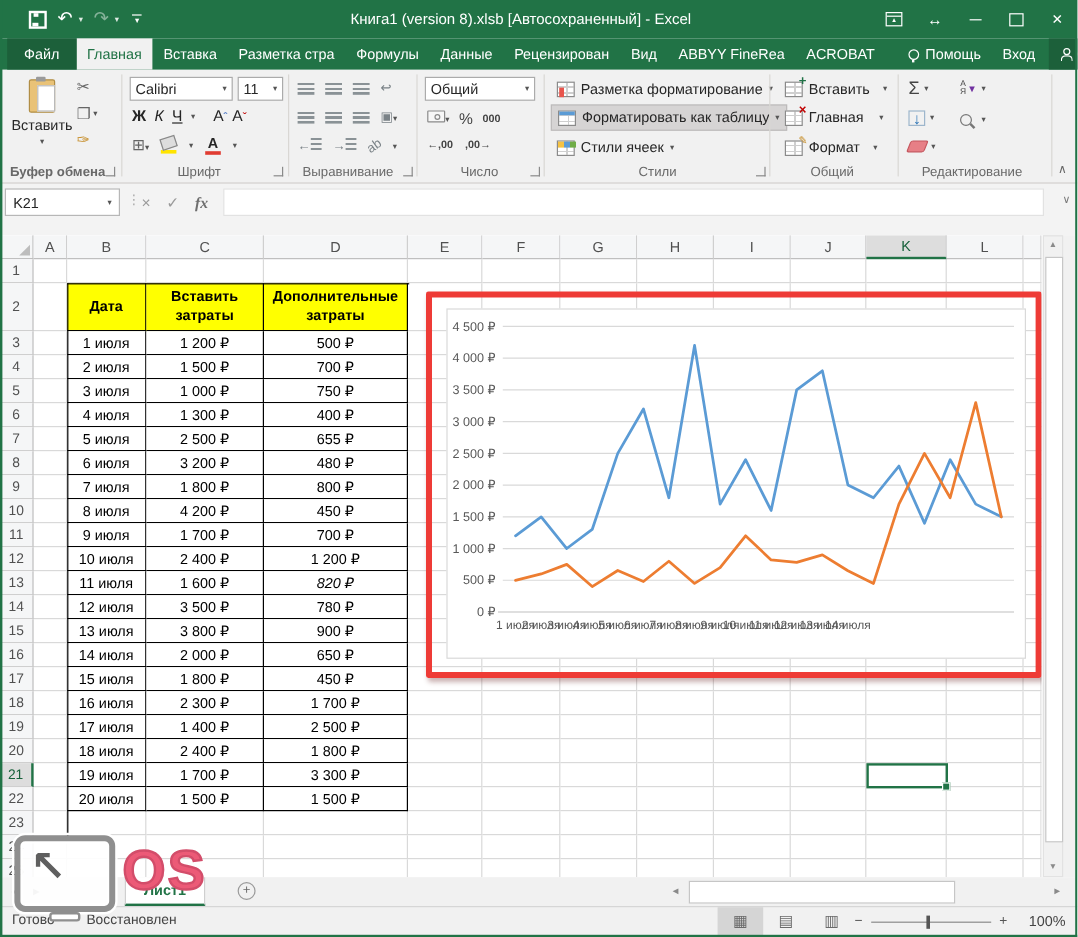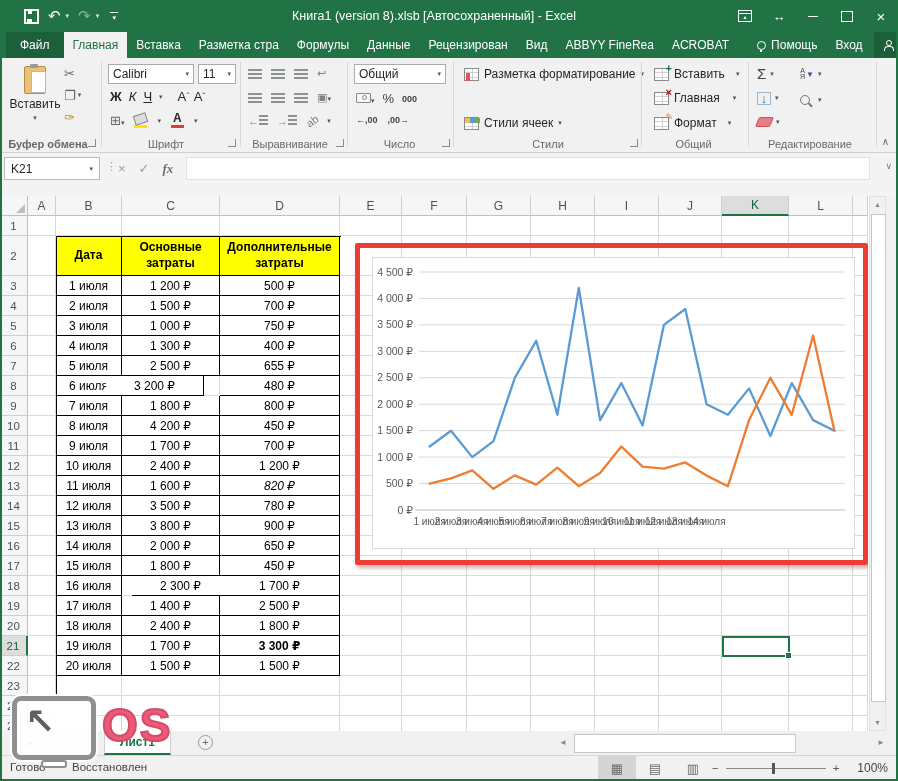--- a/index.html
+++ b/index.html
@@ -327,20 +327,25 @@
       <span class="numsmall">←,00</span>
       <span class="numsmall">,00→</span>
     </div>
     <div class="glabel" style="left:347px;width:105px;">Число</div>
     <div class="dlgico" style="left:442px;"></div>
     <div class="gsep" style="left:453px;"></div>
 
     <div class="stylerow" style="left:459px;top:5px;">
       <span class="icg ic-cf"></span>
       <span>Разметка форматирование</span>
+        <span class="cr">▾</span>
+    </div>
+    <div class="stylerow hl" style="left:459px;top:29px;">
+      <span class="icg ic-ft"></span>
+      <span>Форматировать как таблицу</span>
         <span class="cr">▾</span>
     </div>
     <div class="stylerow" style="left:459px;top:54px;">
       <span class="icg ic-cs"></span>
       <span>Стили ячеек</span>
         <span class="cr">▾</span>
     </div>
     <div class="glabel" style="left:453px;width:190px;">Стили</div>
     <div class="dlgico" style="left:630px;"></div>
     <div class="gsep" style="left:641px;"></div>
@@ -793,39 +798,39 @@
       <div class="rhdr" style="top: 360px; height: 20px;">17</div>
       <div class="rhdr" style="top: 380px; height: 20px;">18</div>
       <div class="rhdr" style="top: 400px; height: 20px;">19</div>
       <div class="rhdr" style="top: 420px; height: 20px;">20</div>
       <div class="rhdr sel" style="top: 440px; height: 20px;">21</div>
       <div class="rhdr" style="top: 460px; height: 20px;">22</div>
       <div class="rhdr" style="top: 480px; height: 20px;">23</div>
       <div class="rhdr" style="top: 500px; height: 20px;">24</div>
       <div class="rhdr" style="top: 520px; height: 20px;">25</div>
       <div class="tblc tblh" style="left: 56px; top: 40px; width: 66px; height: 40px;">Дата</div>
-      <div class="tblc tblh" style="left: 122px; top: 40px; width: 98px; height: 40px;">Основные затраты</div>
+      <div class="tblc tblh" style="left: 122px; top: 40px; width: 98px; height: 40px;">Вставить затраты</div>
       <div class="tblc tblh" style="left: 220px; top: 40px; width: 120px; height: 40px;">Дополнительные затраты</div>
       <div class="tblc" style="left: 56px; top: 80px; width: 66px; height: 20px;">1 июля</div>
       <div class="tblc" style="left: 122px; top: 80px; width: 98px; height: 20px;">1 200 ₽</div>
       <div class="tblc" style="left: 220px; top: 80px; width: 120px; height: 20px;">500 ₽</div>
       <div class="tblc" style="left: 56px; top: 100px; width: 66px; height: 20px;">2 июля</div>
       <div class="tblc" style="left: 122px; top: 100px; width: 98px; height: 20px;">1 500 ₽</div>
       <div class="tblc" style="left: 220px; top: 100px; width: 120px; height: 20px;">700 ₽</div>
       <div class="tblc" style="left: 56px; top: 120px; width: 66px; height: 20px;">3 июля</div>
       <div class="tblc" style="left: 122px; top: 120px; width: 98px; height: 20px;">1 000 ₽</div>
       <div class="tblc" style="left: 220px; top: 120px; width: 120px; height: 20px;">750 ₽</div>
       <div class="tblc" style="left: 56px; top: 140px; width: 66px; height: 20px;">4 июля</div>
       <div class="tblc" style="left: 122px; top: 140px; width: 98px; height: 20px;">1 300 ₽</div>
       <div class="tblc" style="left: 220px; top: 140px; width: 120px; height: 20px;">400 ₽</div>
       <div class="tblc" style="left: 56px; top: 160px; width: 66px; height: 20px;">5 июля</div>
       <div class="tblc" style="left: 122px; top: 160px; width: 98px; height: 20px;">2 500 ₽</div>
       <div class="tblc" style="left: 220px; top: 160px; width: 120px; height: 20px;">655 ₽</div>
       <div class="tblc" style="left: 56px; top: 180px; width: 66px; height: 20px;">6 июля</div>
-      <div class="tblc" style="left: 106px; top: 180px; width: 98px; height: 20px;">3 200 ₽</div>
+      <div class="tblc" style="left: 122px; top: 180px; width: 98px; height: 20px;">3 200 ₽</div>
       <div class="tblc" style="left: 220px; top: 180px; width: 120px; height: 20px;">480 ₽</div>
       <div class="tblc" style="left: 56px; top: 200px; width: 66px; height: 20px;">7 июля</div>
       <div class="tblc" style="left: 122px; top: 200px; width: 98px; height: 20px;">1 800 ₽</div>
       <div class="tblc" style="left: 220px; top: 200px; width: 120px; height: 20px;">800 ₽</div>
       <div class="tblc" style="left: 56px; top: 220px; width: 66px; height: 20px;">8 июля</div>
       <div class="tblc" style="left: 122px; top: 220px; width: 98px; height: 20px;">4 200 ₽</div>
       <div class="tblc" style="left: 220px; top: 220px; width: 120px; height: 20px;">450 ₽</div>
       <div class="tblc" style="left: 56px; top: 240px; width: 66px; height: 20px;">9 июля</div>
       <div class="tblc" style="left: 122px; top: 240px; width: 98px; height: 20px;">1 700 ₽</div>
       <div class="tblc" style="left: 220px; top: 240px; width: 120px; height: 20px;">700 ₽</div>
@@ -841,31 +846,31 @@
       <div class="tblc" style="left: 56px; top: 320px; width: 66px; height: 20px;">13 июля</div>
       <div class="tblc" style="left: 122px; top: 320px; width: 98px; height: 20px;">3 800 ₽</div>
       <div class="tblc" style="left: 220px; top: 320px; width: 120px; height: 20px;">900 ₽</div>
       <div class="tblc" style="left: 56px; top: 340px; width: 66px; height: 20px;">14 июля</div>
       <div class="tblc" style="left: 122px; top: 340px; width: 98px; height: 20px;">2 000 ₽</div>
       <div class="tblc" style="left: 220px; top: 340px; width: 120px; height: 20px;">650 ₽</div>
       <div class="tblc" style="left: 56px; top: 360px; width: 66px; height: 20px;">15 июля</div>
       <div class="tblc" style="left: 122px; top: 360px; width: 98px; height: 20px;">1 800 ₽</div>
       <div class="tblc" style="left: 220px; top: 360px; width: 120px; height: 20px;">450 ₽</div>
       <div class="tblc" style="left: 56px; top: 380px; width: 66px; height: 20px;">16 июля</div>
-      <div class="tblc" style="left: 132px; top: 380px; width: 98px; height: 20px;">2 300 ₽</div>
+      <div class="tblc" style="left: 122px; top: 380px; width: 98px; height: 20px;">2 300 ₽</div>
       <div class="tblc" style="left: 220px; top: 380px; width: 120px; height: 20px;">1 700 ₽</div>
       <div class="tblc" style="left: 56px; top: 400px; width: 66px; height: 20px;">17 июля</div>
       <div class="tblc" style="left: 122px; top: 400px; width: 98px; height: 20px;">1 400 ₽</div>
       <div class="tblc" style="left: 220px; top: 400px; width: 120px; height: 20px;">2 500 ₽</div>
       <div class="tblc" style="left: 56px; top: 420px; width: 66px; height: 20px;">18 июля</div>
       <div class="tblc" style="left: 122px; top: 420px; width: 98px; height: 20px;">2 400 ₽</div>
       <div class="tblc" style="left: 220px; top: 420px; width: 120px; height: 20px;">1 800 ₽</div>
       <div class="tblc" style="left: 56px; top: 440px; width: 66px; height: 20px;">19 июля</div>
       <div class="tblc" style="left: 122px; top: 440px; width: 98px; height: 20px;">1 700 ₽</div>
-      <div class="tblc" style="left: 220px; top: 440px; width: 120px; height: 20px; font-weight: bold;">3 300 ₽</div>
+      <div class="tblc" style="left: 220px; top: 440px; width: 120px; height: 20px;">3 300 ₽</div>
       <div class="tblc" style="left: 56px; top: 460px; width: 66px; height: 20px;">20 июля</div>
       <div class="tblc" style="left: 122px; top: 460px; width: 98px; height: 20px;">1 500 ₽</div>
       <div class="tblc" style="left: 220px; top: 460px; width: 120px; height: 20px;">1 500 ₽</div>
       <div class="tbledge" style="left: 56px; top: 40px; width: 284px; height: 460px;"></div>
     </div>
 
   <div class="vscroll">
     <div class="varrow" style="top:0;">▲</div>
     <div class="vthumb"></div>
     <div class="varrow" style="bottom:0;">▼</div>

